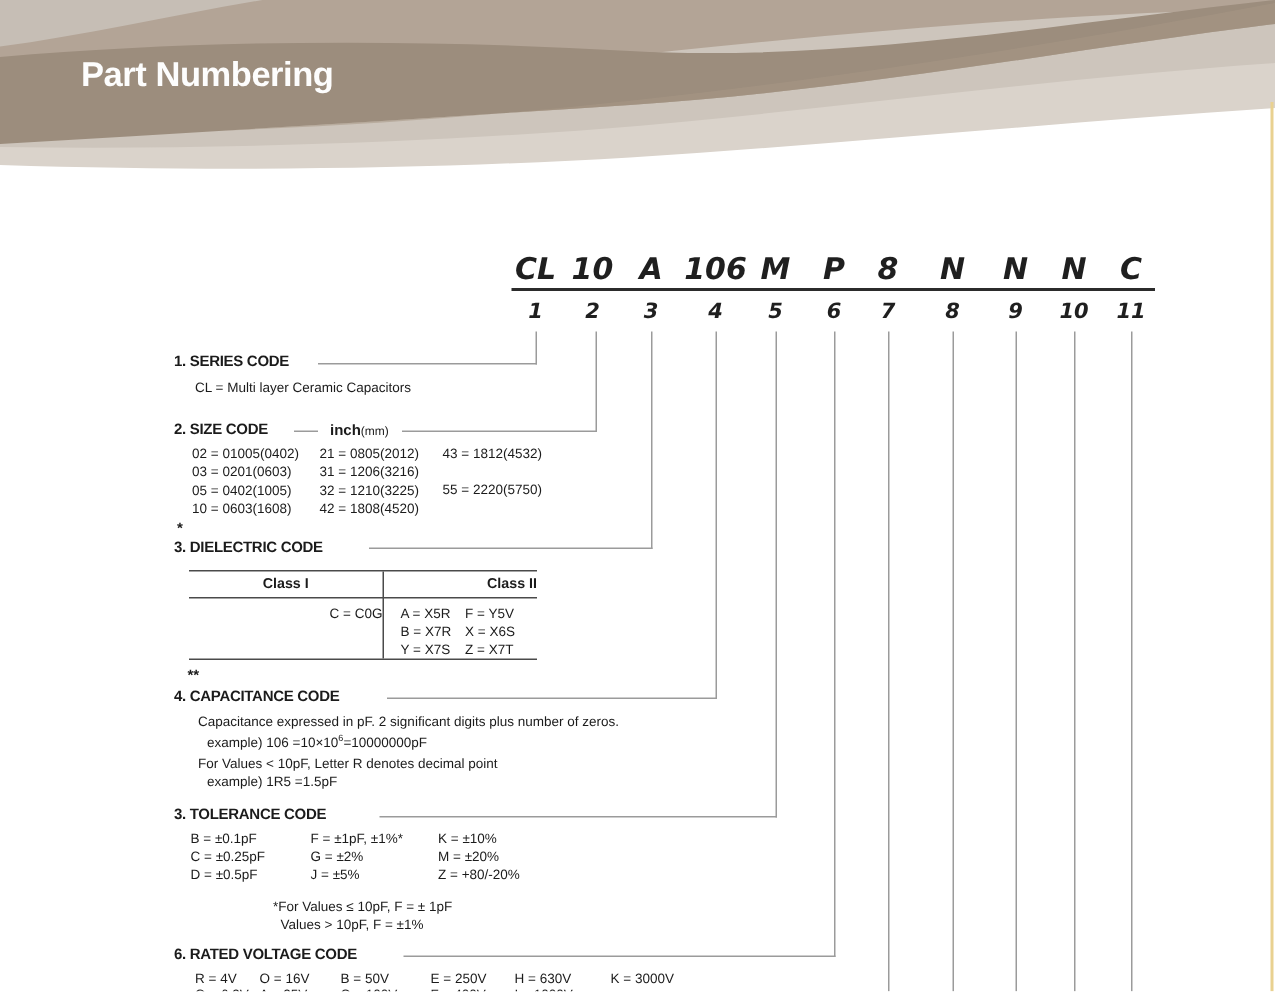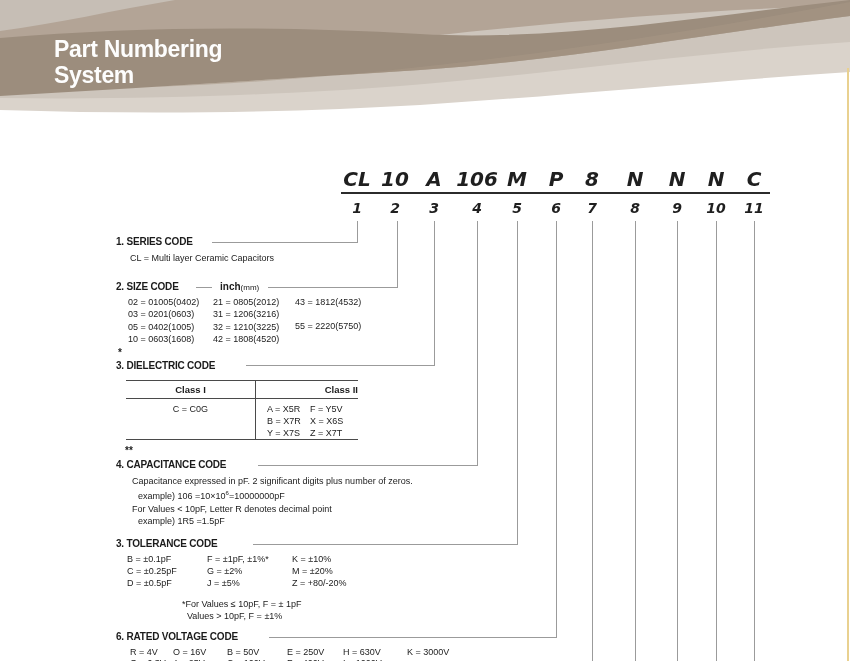--- a/index.html
+++ b/index.html
@@ -45,21 +45,20 @@
     <path d="M0,0 H850 V72 C700,82 560,96 420,105 C300,112 160,115 0,110 Z" fill="#dad3cb"></path>
     <path d="M0,0 H850 V42 C690,53 540,75 400,86 C280,95 140,100 0,98 Z" fill="#cdc5bc"></path>
     <path d="M0,0 H850 V6 C720,8 560,22 430,36 C300,50 150,62 0,70 Z" fill="#b3a496"></path>
     <path d="M0,38 C140,26 280,26 420,34 C560,42 720,14 850,0 V16 C720,32 570,60 420,70 C280,79 140,88 0,96 Z" fill="#9c8d7d"></path>
     <path d="M850,2 V16 C720,32 570,60 420,70 C330,76 230,82 150,87 C400,78 650,40 850,2 Z" fill="#a79885" opacity="0.55"></path>
     <path d="M0,0 H175 C115,10 55,24 0,31 Z" fill="#c6beb5"></path>
   </svg>
 
   <div class="page-title">
     <div>Part Numbering</div>
-    <div>System</div>
   </div>
 
   <div class="accent-border"></div>
 
   <div class="pn-letter" style="left:329px">CL</div>
   <div class="pn-letter" style="left:367px">10</div>
   <div class="pn-letter" style="left:406px">A</div>
   <div class="pn-letter" style="left:449px">106</div>
   <div class="pn-letter" style="left:489px">M</div>
   <div class="pn-letter" style="left:528px">P</div>
@@ -121,21 +120,21 @@
   <div class="body-t" style="left:295px;top:296px">43 = 1812(4532)</div>
   <div class="body-t" style="left:295px;top:320px">55 = 2220(5750)</div>
 
   <div class="note" style="left:118px;top:347px">*</div>
   <div class="sec-h" style="left:116px;top:360px">3. DIELECTRIC CODE</div>
   <div class="dt">
     <div class="dt-mid"></div>
     <div class="dt-div"></div>
     <div class="dt-h" style="left:0;width:129px;text-align:center">Class I</div>
     <div class="dt-h" style="left:130px;width:102px;text-align:right">Class II</div>
-    <div class="dt-c" style="left:0;top:22px;width:129px;text-align:center">C = C0G</div>
+    <div class="dt-c" style="left:0;top:22px;width:129px;text-align:right">C = C0G</div>
     <div class="dt-c" style="left:141px;top:22px">A = X5R</div>
     <div class="dt-c" style="left:184px;top:22px">F = Y5V</div>
     <div class="dt-c" style="left:141px;top:34px">B = X7R</div>
     <div class="dt-c" style="left:184px;top:34px">X = X6S</div>
     <div class="dt-c" style="left:141px;top:46px">Y = X7S</div>
     <div class="dt-c" style="left:184px;top:46px">Z = X7T</div>
   </div>
 
   <div class="note" style="left:125px;top:445px">**</div>
   <div class="sec-h" style="left:116px;top:459px">4. CAPACITANCE CODE</div>

